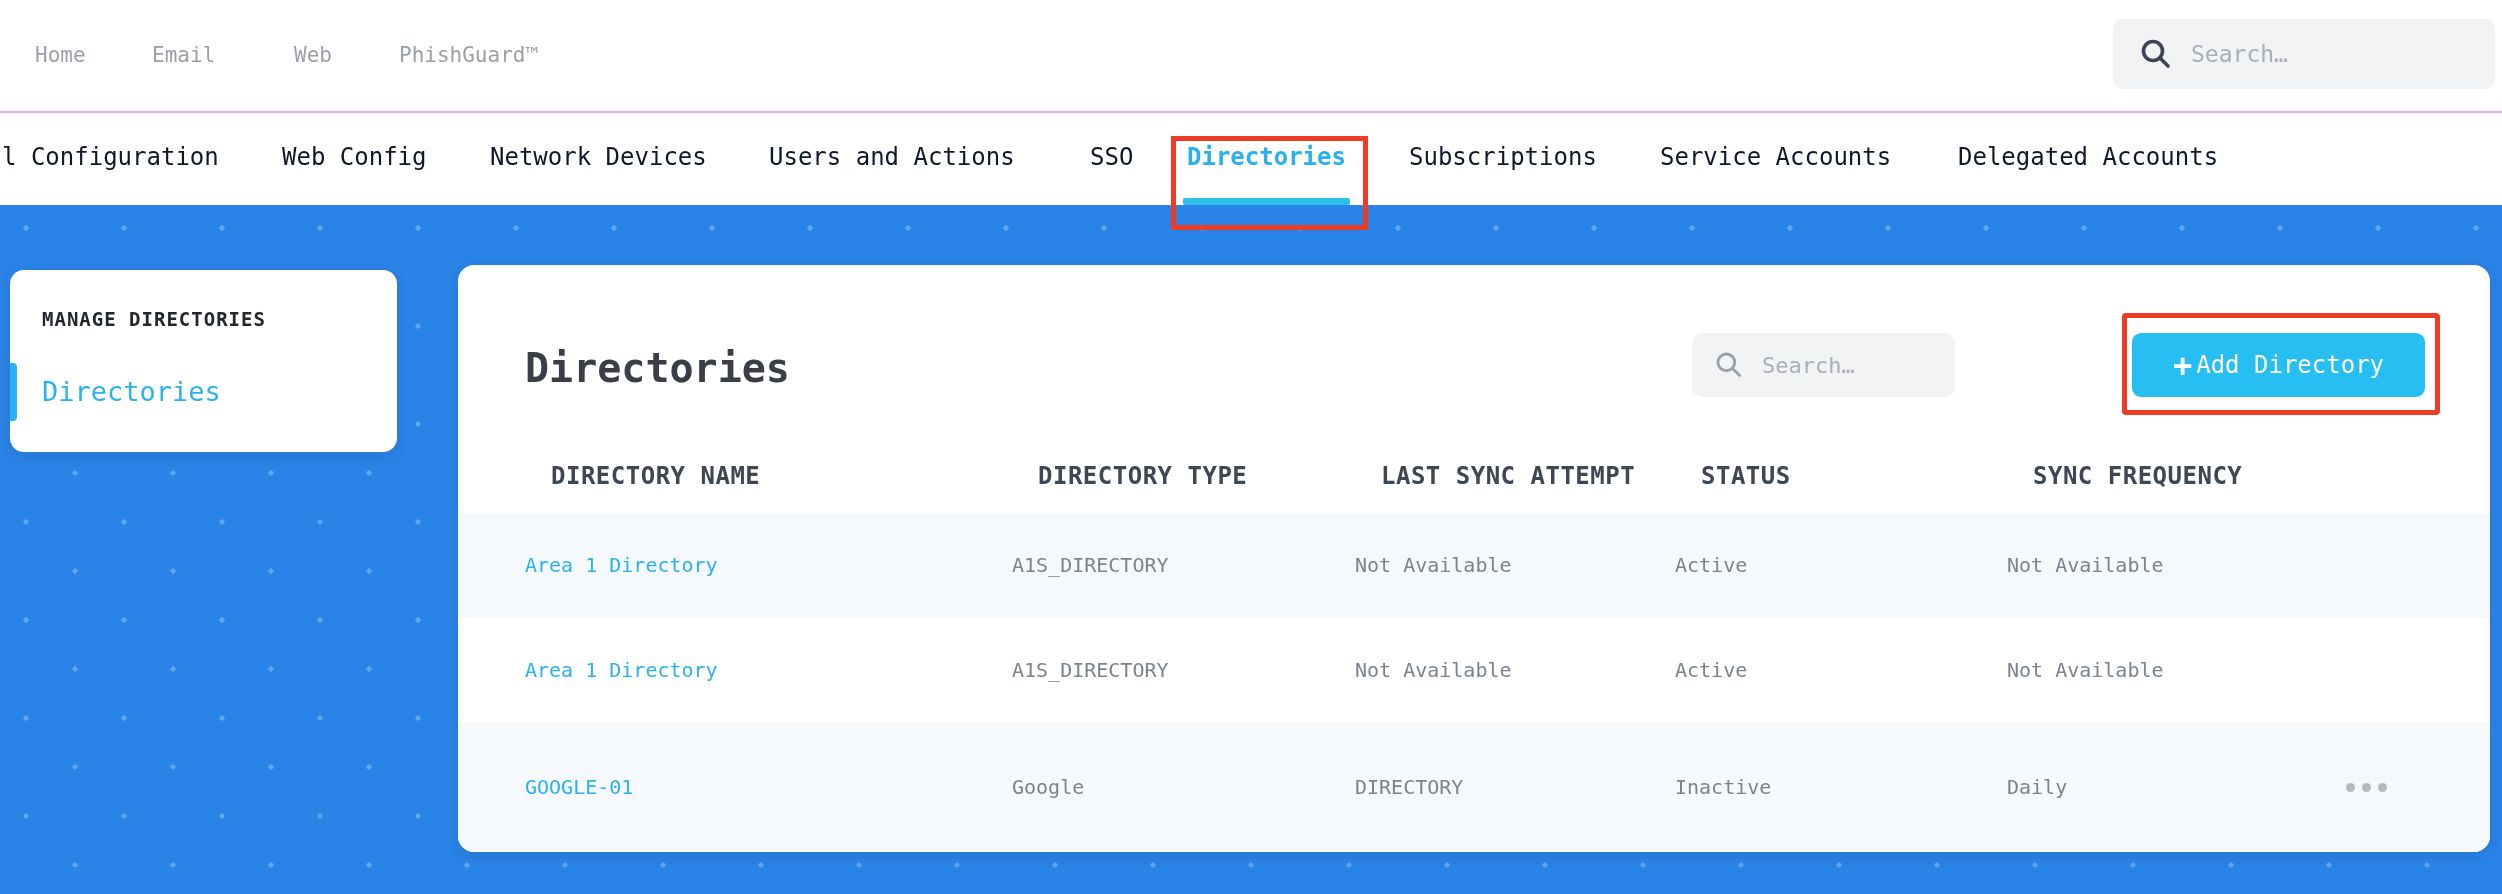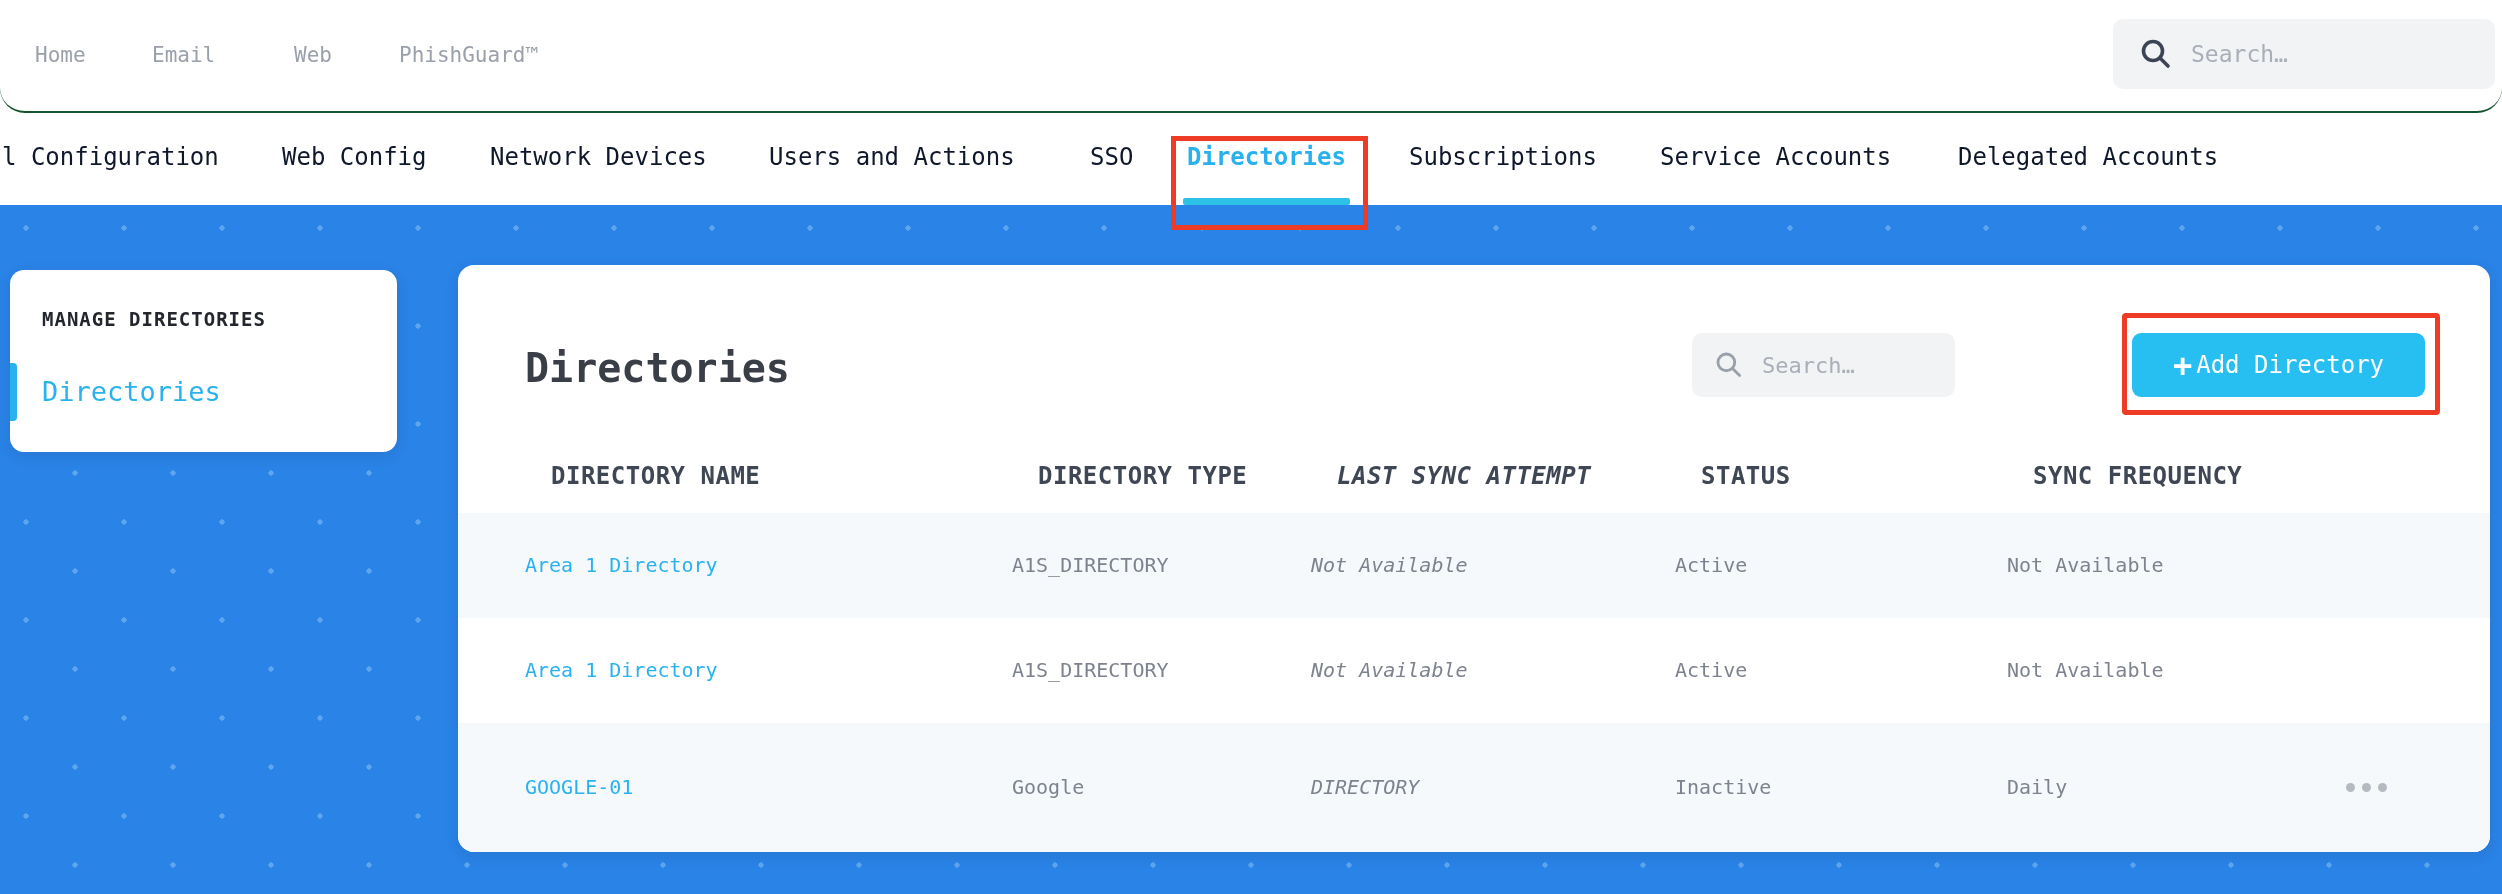--- a/index.html
+++ b/index.html
@@ -2,21 +2,21 @@
 <html><head>
 <meta charset="utf-8">
 <style>
   * { margin:0; padding:0; box-sizing:border-box; }
   html,body { width:2502px; height:894px; }
   body { font-family:"DejaVu Sans Mono","Liberation Mono",monospace; }
   #app { position:relative; width:2502px; height:894px; overflow:hidden; background:#fff; }
 
   
   .topnav { position:absolute; left:0; top:0; width:2502px; height:113px; background:#fff;
-            border-bottom:2px solid #14532d;border-radius:25px; }
+            border-bottom:2px solid #f9a8d4; }
   .topnav-link { position:absolute; top:0; height:111px; line-height:111px;
                  font-size:21px; color:#9aa0ab; cursor:pointer; white-space:nowrap; }
   .searchbox { position:absolute; display:flex; align-items:center; gap:18px;
                background:#f1f3f5; border-radius:10px; }
   .searchbox.top { left:2113px; top:19px; width:382px; height:70px; padding:0 26px; }
   .searchbox input { border:none; outline:none; background:transparent; flex:1; min-width:0;
                      font-family:inherit; font-size:23px; color:#5a606c; }
   .searchbox input::placeholder { color:#a9aeb8; opacity:1; }
   .mag { flex:0 0 auto; }
 
@@ -64,21 +64,21 @@
   .anno.btn-box { left:1664px; top:48px; width:318px; height:102px; border-radius:4px; }
 
   
   .thead { position:absolute; left:0; top:175px; width:2032px; height:73px; }
   .th { position:absolute; top:0; height:73px; line-height:73px; font-size:24px;
         font-weight:600; letter-spacing:.5px; color:#3f4654; white-space:nowrap;margin-left:26px; }
   .trow { position:absolute; left:0; width:2032px; }
   .trow.striped { background:#f6f9fc; }
   .td { position:absolute; top:0; font-size:20px; color:#7d838e; white-space:nowrap; }
   .td.link { color:#2ab2ee; cursor:pointer; }
-  .c1 { left:67px; }  .c2 { left:554px; } .c3 { left:853px;font-style:italic; }
+  .c1 { left:67px; }  .c2 { left:554px; } .c3 { left:897px; }
   .c4 { left:1217px; } .c5 { left:1549px; }
   .row-menu { position:absolute; left:1888px; display:flex; gap:7px; align-items:center;
               cursor:pointer; }
   .row-menu i { display:block; width:9px; height:9px; border-radius:50%; background:#b5bac1; }
 </style>
 </head>
 <body>
 
 <div id="app">
 

